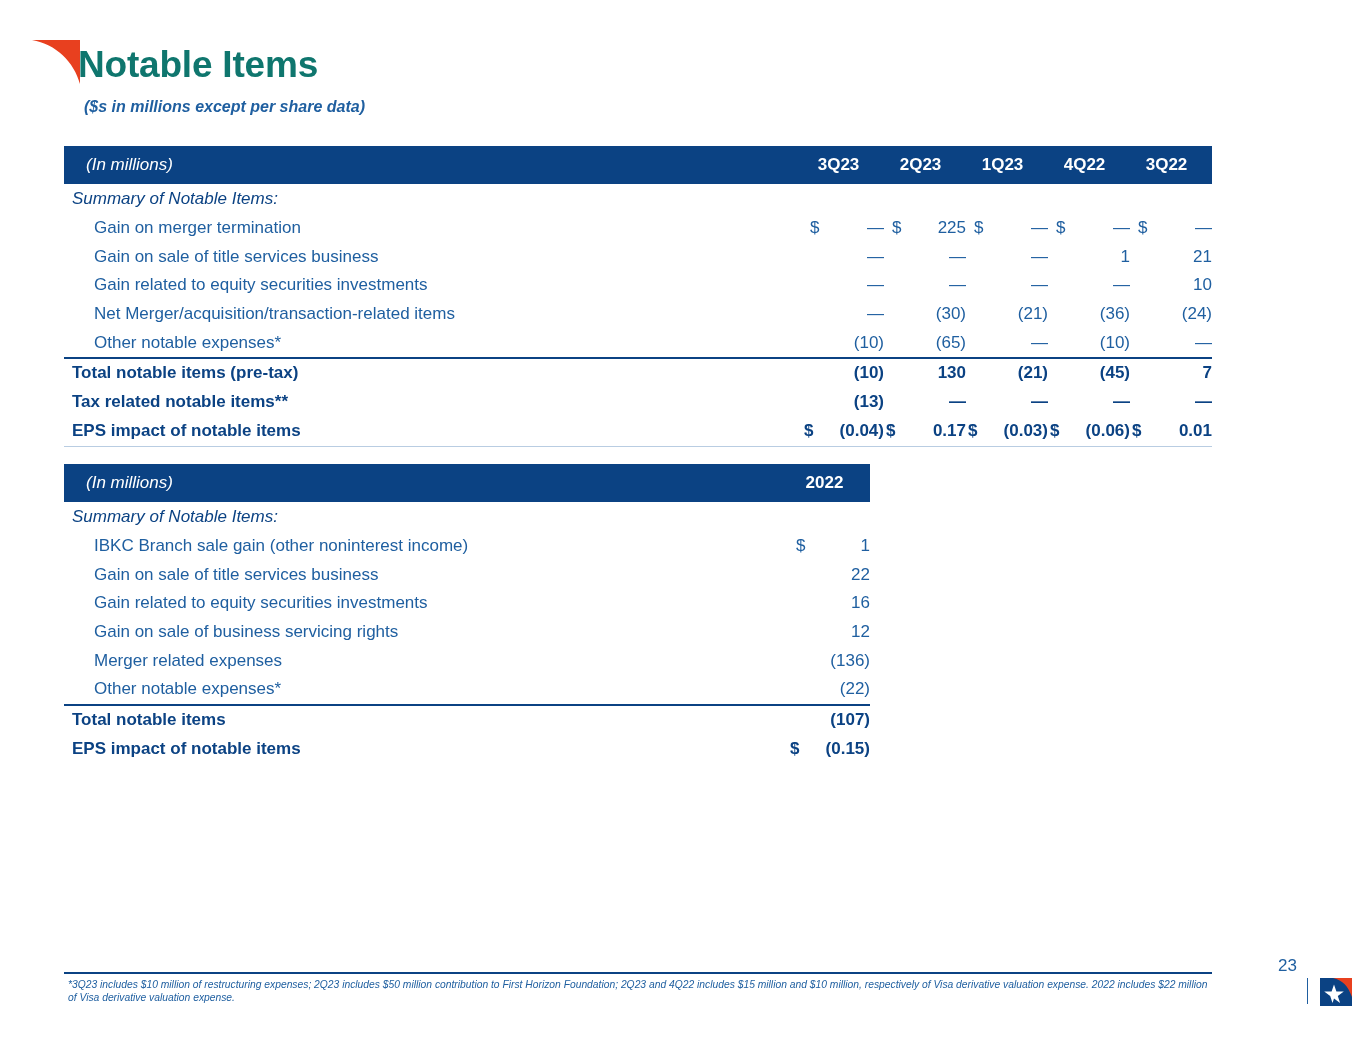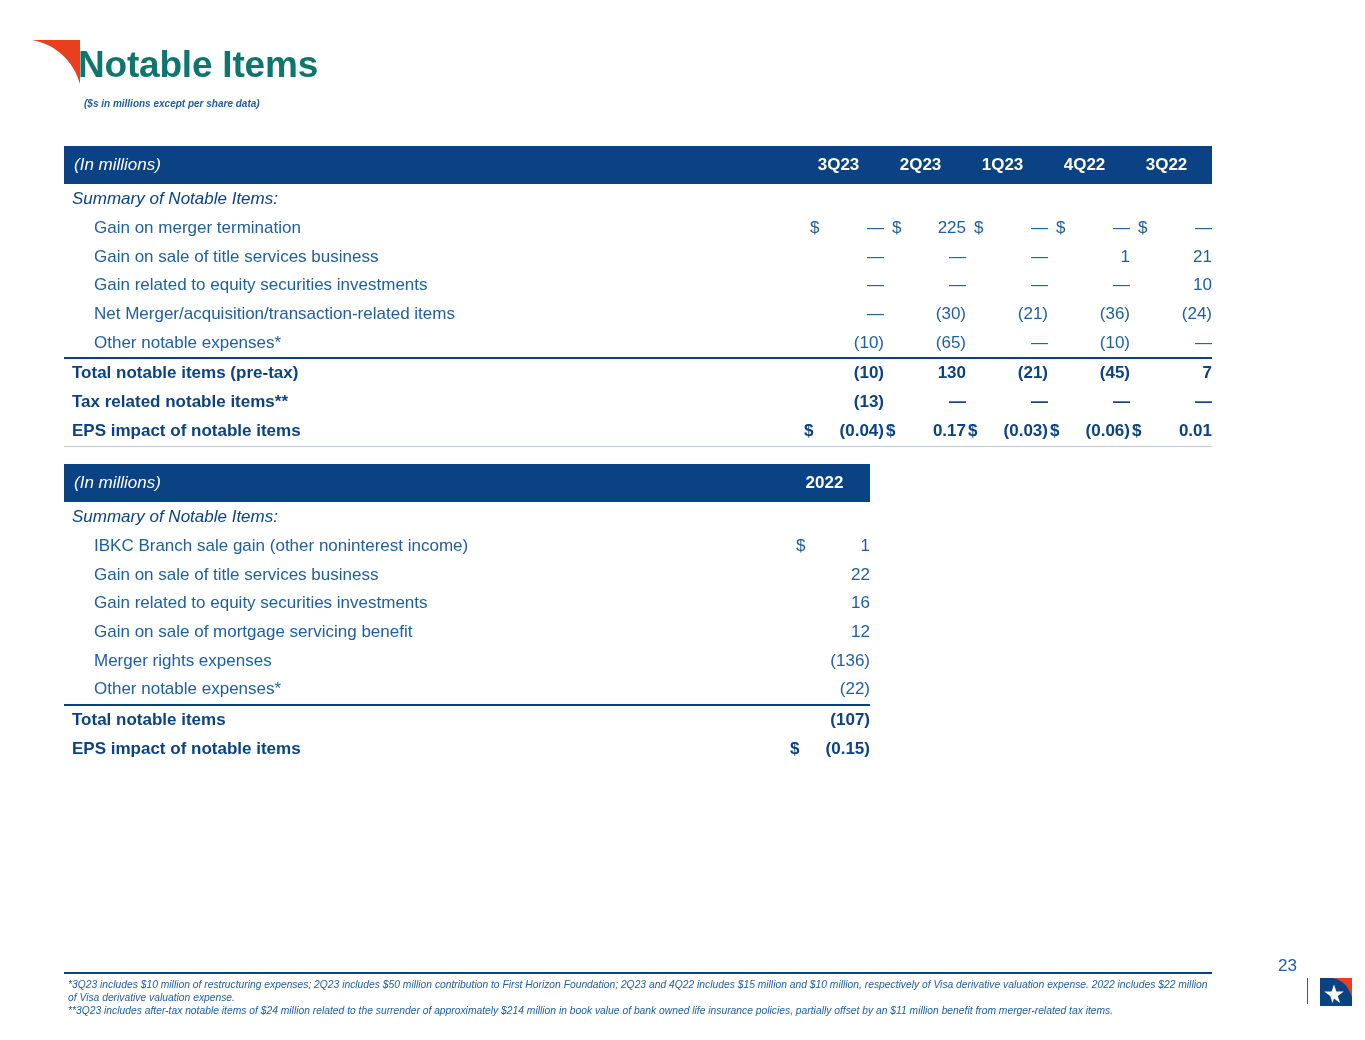--- a/index.html
+++ b/index.html
@@ -38,21 +38,21 @@
     font-size: 37px;
     font-weight: bold;
     color: #0f766e;
     letter-spacing: -0.2px;
     white-space: nowrap;
   }
   #title-subnote {
     position: absolute;
     left: 84px;
     top: 98px;
-    font-size: 10px;
+    font-size: 16px;
     font-style: italic;
     font-weight: bold;
     color: #1f5fa0;
     white-space: nowrap;
   }
 
   
   .fin-table {
     position: absolute;
     border-collapse: collapse;
@@ -77,21 +77,21 @@
   
   .tbl-head th {
     background: #0b4283;
     color: #ffffff;
     height: 38px;
     font-size: 17px;
     font-weight: normal;
   }
   .tbl-head th.hdr-label {
     text-align: left;
-    padding-left: 10px;
+    padding-left: 22px;
     font-style: italic;
   }
   .tbl-head th.hdr-col {
     text-align: center;
     padding-right: 9px;
     font-weight: bold;
   }
 
   
   .row-section td {
@@ -336,25 +336,25 @@
     </tr>
     <tr class="row-item">
       <td class="cell-label">Gain on sale of title services business</td>
       <td class="num"><span class="cur"></span><span>22</span></td>
     </tr>
     <tr class="row-item">
       <td class="cell-label">Gain related to equity securities investments</td>
       <td class="num"><span class="cur"></span><span>16</span></td>
     </tr>
     <tr class="row-item">
-      <td class="cell-label">Gain on sale of mortgage servicing benefit</td>
+      <td class="cell-label">Gain on sale of business servicing rights</td>
       <td class="num"><span class="cur"></span><span>12</span></td>
     </tr>
     <tr class="row-item">
-      <td class="cell-label">Merger rights expenses</td>
+      <td class="cell-label">Merger related expenses</td>
       <td class="num"><span class="cur"></span><span>(136)</span></td>
     </tr>
     <tr class="row-item">
       <td class="cell-label">Other notable expenses*</td>
       <td class="num"><span class="cur"></span><span>(22)</span></td>
     </tr>
 
     <tr class="rule-row">
       <td colspan="2" class="rule-top"></td>
     </tr>
@@ -366,21 +366,20 @@
     <tr class="row-total">
       <td class="cell-label">EPS impact of notable items</td>
       <td class="num wide"><span class="cur">$</span><span>(0.15)</span></td>
     </tr>
   </tbody>
 </table>
 
 <div id="footer-rule"></div>
 <div id="footnotes">
   <div>*3Q23 includes $10 million of restructuring expenses; 2Q23 includes $50 million contribution to First Horizon Foundation; 2Q23 and 4Q22 includes $15 million and $10 million, respectively of Visa derivative valuation expense. 2022 includes $22 million of Visa derivative valuation expense.</div>
-  <div>**3Q23 includes after-tax notable items of $24 million related to the surrender of approximately $214 million in book value of bank owned life insurance policies, partially offset by an $11 million benefit from merger-related tax items.</div>
 </div>
 <div id="page-number">23</div>
 <div id="footer-divider"></div>
 <svg id="brand-logo" viewBox="0 0 34 30">
   <rect x="1" y="1" width="32" height="28" fill="#0b4283"></rect>
   <path d="M14 1 H33 V20 C29 9 24 3.5 14 1 Z" fill="#e8401f"></path>
   <path d="M13.5 26 L11.2 18.9 L5.2 14.5 L12.6 14.5 L15 7.6 L17.4 14.5 L24.8 14.5 L18.8 18.9 L21.1 26 L15 21.6 Z" fill="#ffffff"></path>
 </svg>
 
 </body></html>

